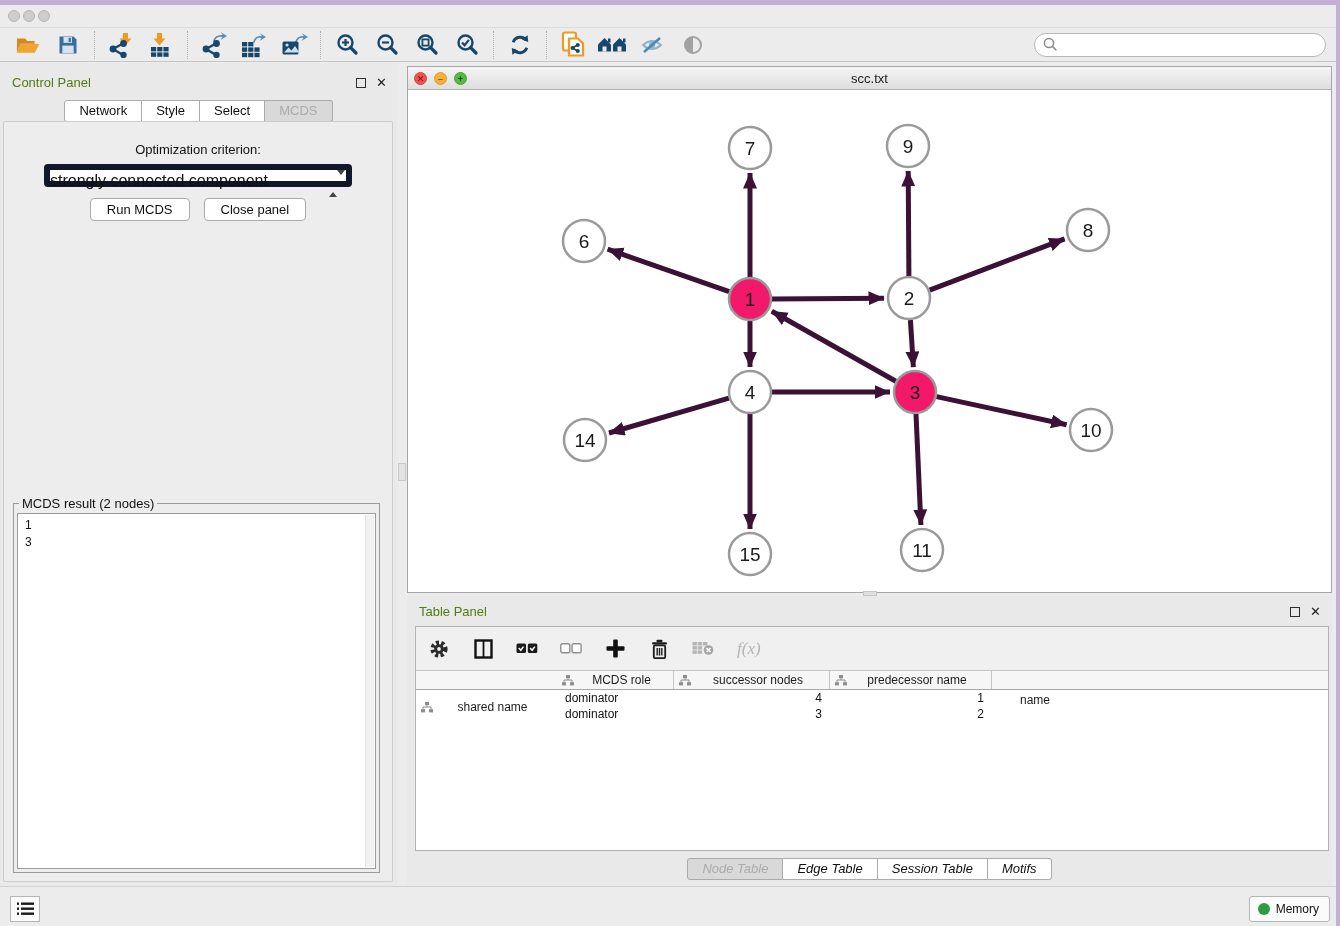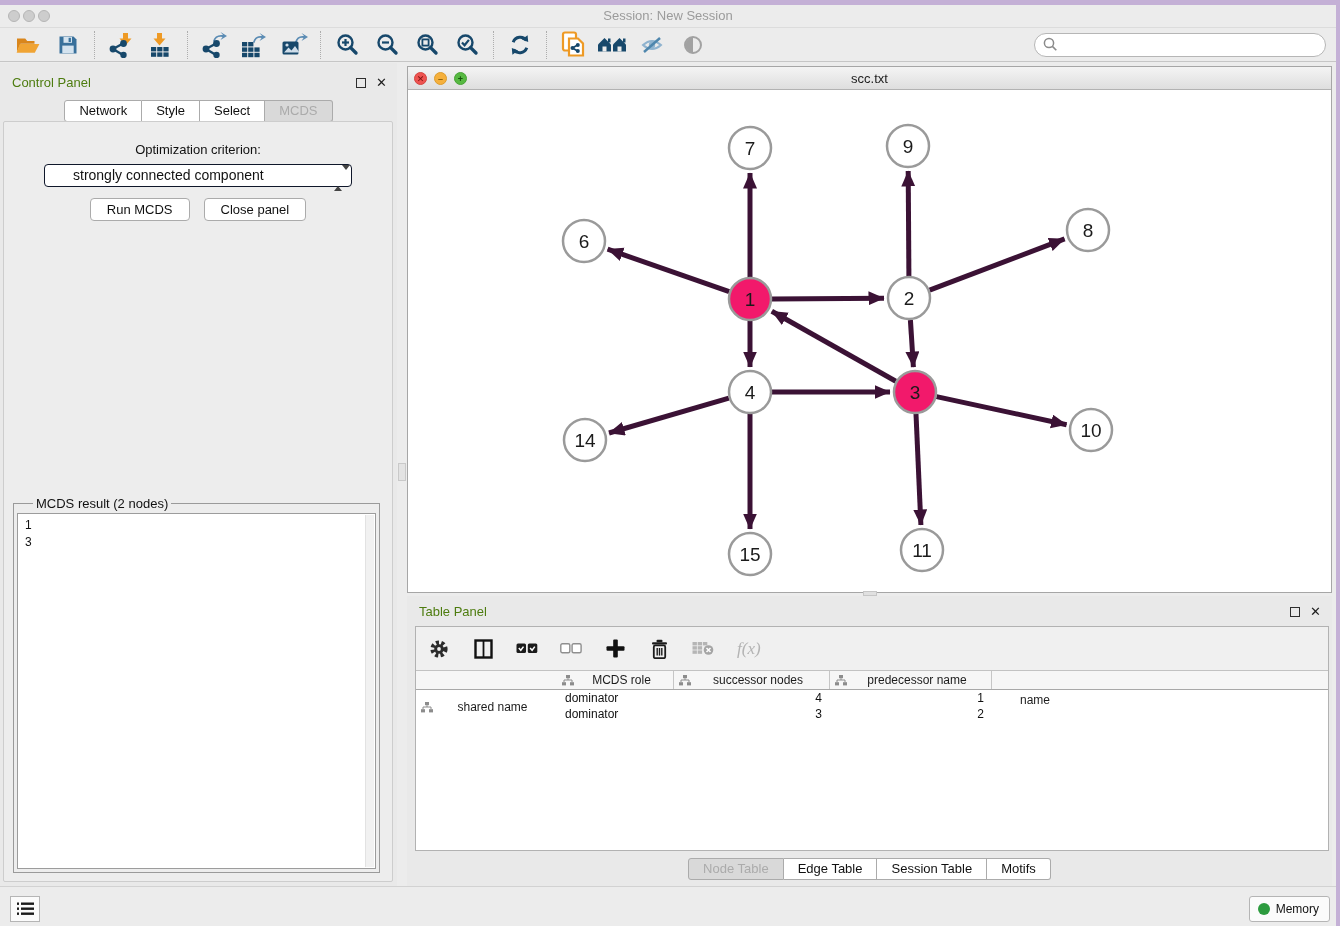--- a/index.html
+++ b/index.html
@@ -28,28 +28,28 @@
   .panel-title { position:absolute; left:12px; top:0; font-size:13px; color:#4d7c0f; }
   .float-ic { position:absolute; top:3px; width:10px; height:10px; border:1.6px solid #2e2e2e; }
   .close-ic { position:absolute; top:0px; font-size:13px; font-weight:bold; color:#1c1c1c; }
   .cp-tabs { position:absolute; top:37px; left:0; right:0; display:flex; justify-content:center; }
   .tab { height:22px; line-height:20px; padding:0 14px; background:#fff; border:1px solid #ababab; border-left-width:0; font-size:13px; color:#111; border-radius:0; }
   .tab:first-child { border-left-width:1px; border-radius:3px 0 0 3px; }
   .tab:last-child { border-radius:0 3px 3px 0; }
   .tab.active { background:#d9d9d9; color:#ababab; }
   .cp-body { position:absolute; top:58px; left:3px; right:4px; bottom:4px; background:#ededed; border:1px solid #cdcdcd; border-radius:2px; }
   .opt-label { position:absolute; top:20px; left:0; right:0; text-align:center; font-size:13px; color:#111; }
-  .crit-select { position:absolute; top:42px; left:40px; right:40px; height:23px; background:#fff; border:1px solid #0f172a; border-radius:4px; font-size:14px; color:#111; line-height:21px; padding-left:28px; }
+  .crit-select { position:absolute; top:42px; left:40px; right:40px; height:23px; background:#fff; border:6px solid #0f172a; border-radius:4px; font-size:16px; color:#111; line-height:21px; padding-left:0; }
   .sel-arrows { position:absolute; right:8px; top:3px; width:9px; }
   .sel-arrows .up { width:0; height:0; border-left:4.5px solid transparent; border-right:4.5px solid transparent; border-bottom:5px solid #444; margin-bottom:3px; }
   .sel-arrows .dn { width:0; height:0; border-left:4.5px solid transparent; border-right:4.5px solid transparent; border-top:5px solid #444; }
   .cp-buttons { position:absolute; top:76px; left:0; right:0; display:flex; justify-content:center; gap:14px; }
   .btn { height:23px; line-height:21px; padding:0 16px; background:#fff; border:1px solid #ababab; border-radius:4px; font-size:13px; color:#111; }
   .result-box { position:absolute; left:9px; right:12px; top:374px; bottom:8px; border:1px solid #9a9a9a; padding:2px 3px 3px 3px; }
-  .result-box legend { font-size:13px; color:#111; padding:0 3px; margin-left:16px; }
+  .result-box legend { font-size:13px; color:#111; padding:0 3px; margin-left:2px; }
   .result-list { position:relative; width:100%; height:100%; background:#fff; border:1px solid #9c9c9c; padding:3px 14px 3px 7px; font-size:12px; line-height:17px; color:#111; overflow:hidden; }
   .result-scroll { position:absolute; top:1px; bottom:1px; right:1px; width:9px; background:#f1f1f1; border-left:1px solid #e2e2e2; }
 
   
   .v-splitter { position:absolute; left:397px; top:0; bottom:0; width:10px; }
   .v-grip { position:absolute; top:400px; left:1px; width:8px; height:18px; background:#e3e3e3; border:1px solid #c9c9c9; }
 
   
   .right-col { position:absolute; left:407px; right:4px; top:0; bottom:0; }
 
@@ -72,38 +72,37 @@
   .tp-tbtn { display:flex; align-items:center; justify-content:center; min-width:22px; height:26px; }
   .fx { font-family:"Liberation Serif","DejaVu Serif",serif; font-style:italic; font-size:17px; color:#b3b3b3; }
   .grid-table { position:absolute; top:43px; left:0; right:0; bottom:0; background:#fff; overflow:hidden; }
   .thead { display:flex; height:20px; border-top:1px solid #c2c2c2; border-bottom:1px solid #a8a8a8; background:#f6f6f6; }
   .th { display:flex; align-items:center; border-right:1px solid #c6c6c6; font-size:12px; color:#1c1c1c; padding-left:5px; }
   .th .lbl { flex:1; text-align:center; padding-right:4px; }
   .trow { display:flex; height:16px; font-size:12px; color:#111; }
   .td { padding:1px 8px 0 8px; overflow:hidden; white-space:nowrap; }
   .c0{width:141px;margin-top:36px;} .c1{width:117px;} .c2{width:156px;} .c3{width:162px;} .c4{width:86px;margin-top:29px;}
   .ralign { text-align:right; }
-  .tp-tabs { position:absolute; bottom:6px; left:0; right:0; display:flex; justify-content:center; }
+  .tp-tabs { position:absolute; bottom:6px; left:0; right:0; display:flex; justify-content:center;font-style:italic; }
 
   
   .statusbar { position:absolute; bottom:0; left:0; right:0; height:40px; background:#ececec; border-top:1px solid #d2d2d2; }
   .list-btn { position:absolute; left:10px; top:9px; width:30px; height:26px; background:#fbfbfb; border:1px solid #b5b5b5; display:flex; align-items:center; justify-content:center; }
   .mem-btn { position:absolute; right:6px; top:9px; height:26px; background:#fbfbfb; border:1px solid #b5b5b5; border-radius:3px; display:flex; align-items:center; padding:0 10px 0 8px; gap:6px; font-size:12px; color:#111; }
   .mem-dot { width:12px; height:12px; border-radius:50%; background:#2d9b3f; }
 </style>
 </head>
 <body>
 
 <div class="app">
 
   <div class="titlebar">
     <div class="traffic" style="left:8px"></div>
     <div class="traffic" style="left:23px"></div>
     <div class="traffic" style="left:38px"></div>
-    <div class="win-title">Session: New Session</div>
   </div>
 
   <div class="toolbar">
     <div class="tbtn">
       <svg width="26" height="20" viewBox="0 0 26 20">
           <path d="M2 17 L2 3.5 h8.2 l2 2.6 h7.3 v2.6 h-14 z" fill="#d9861c"></path>
           <path d="M4.8 8.9 h19.6 l-4.6 8.8 H1.6 z" fill="#f0a434"></path>
         </svg>
     </div>
     <div class="tbtn">

